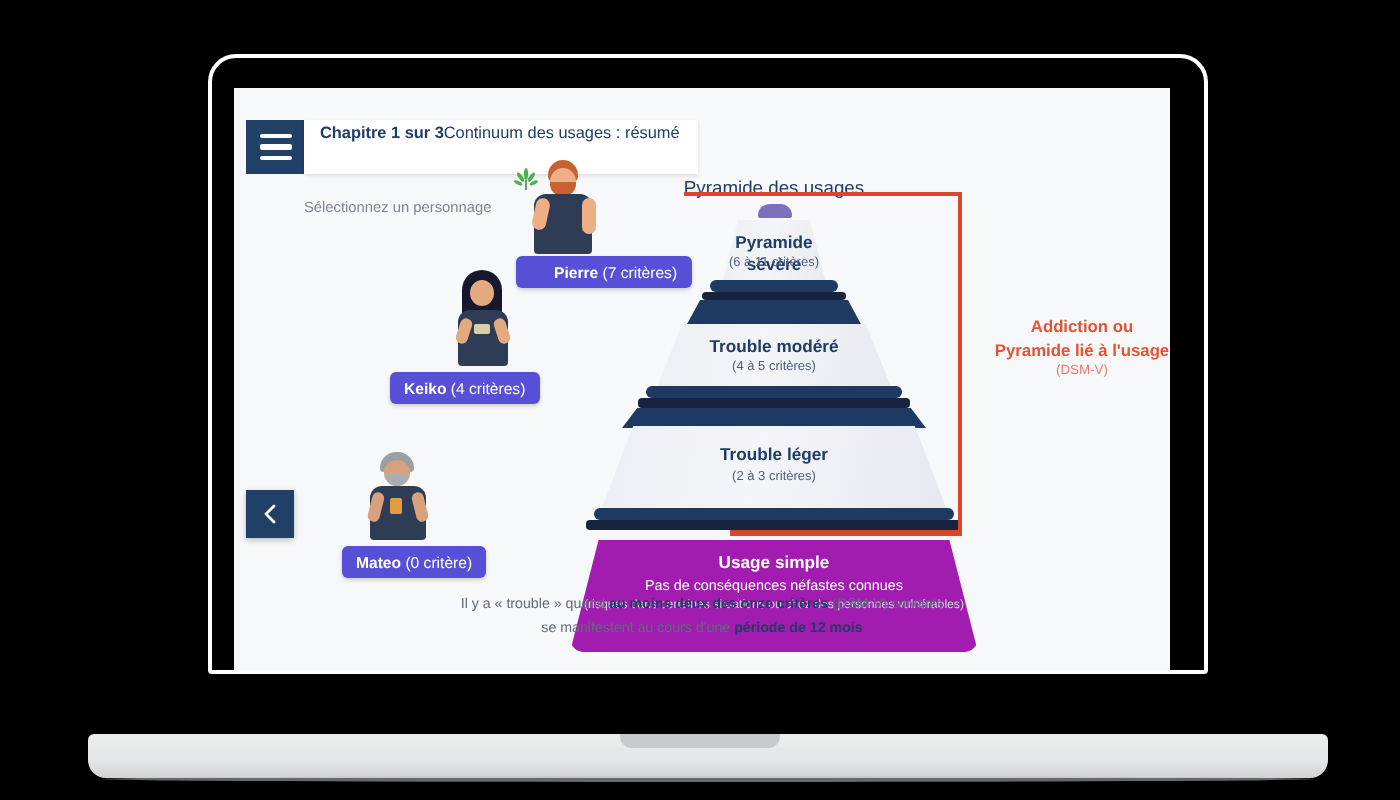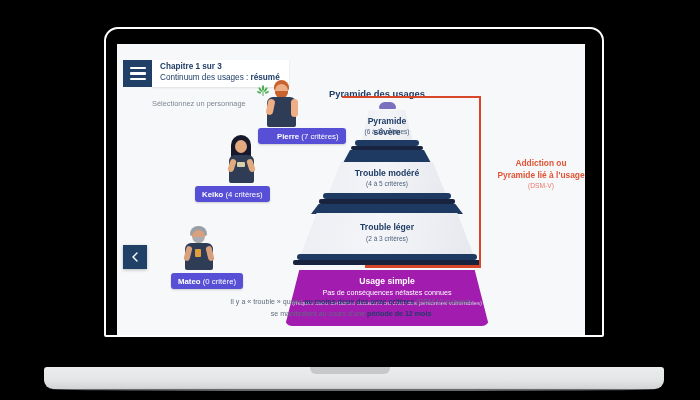--- a/index.html
+++ b/index.html
@@ -50,35 +50,35 @@
   .hdr-wrap { position: absolute; left: 6px; top: 16px; display: flex; align-items: stretch; }
   .burger {
     width: 29px; height: 27px; background: #214068;
     display: flex; flex-direction: column; justify-content: center;
     align-items: center; gap: 3px; flex: none;
   }
   .burger i { display: block; width: 16px; height: 2.5px; background: #fff; border-radius: 1px; }
   .hdr-card {
     background: #ffffff; padding: 2px 9px 3px 8px;
     box-shadow: 0 1px 2px rgba(0,0,0,.10);
-    display: flex; flex-direction: column; justify-content: space-between;
+    display: flex; flex-direction: row; justify-content: space-between;
   }
   .hdr-l1 { font-size: 8.2px; font-weight: bold; color: #1f3d66; line-height: 1.33; white-space: nowrap; }
   .hdr-l2 { font-size: 8.2px; color: #1f3d66; line-height: 1.33; white-space: nowrap; }
-  .hdr-l2 b { font-weight: bold; }
+  .hdr-l2 b { font-weight: normal; }
 
   .instr {
     position: absolute; left: 35px; top: 54px;
     font-size: 7.4px; color: #7d8694; line-height: 1.62; white-space: nowrap;
   }
 
   
   .pyr-title {
     position: absolute; left: 212px; top: 44px; width: 116px;
-    font-size: 9.4px; font-weight: bold; color: #1f3d66;
+    text-align: center; font-size: 9.4px; font-weight: normal; color: #1f3d66;
     white-space: nowrap;
   }
 
   
   .pyramid { position: absolute; left: 168px; top: 60px; width: 204px; height: 220px; }
   .tier { position: absolute; }
   .tier .face {
     position: absolute; left: 0; top: 0; width: 100%; height: 100%;
     background: linear-gradient(100deg,#eceef3 0%,#f4f5f8 45%,#e6e8ee 100%);
   }

